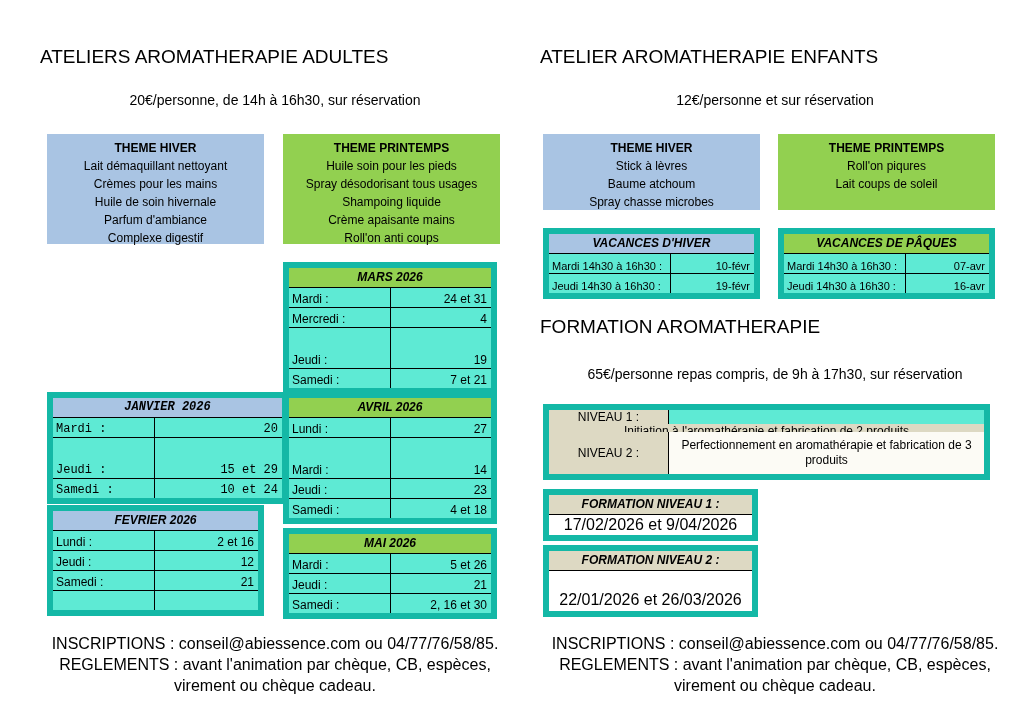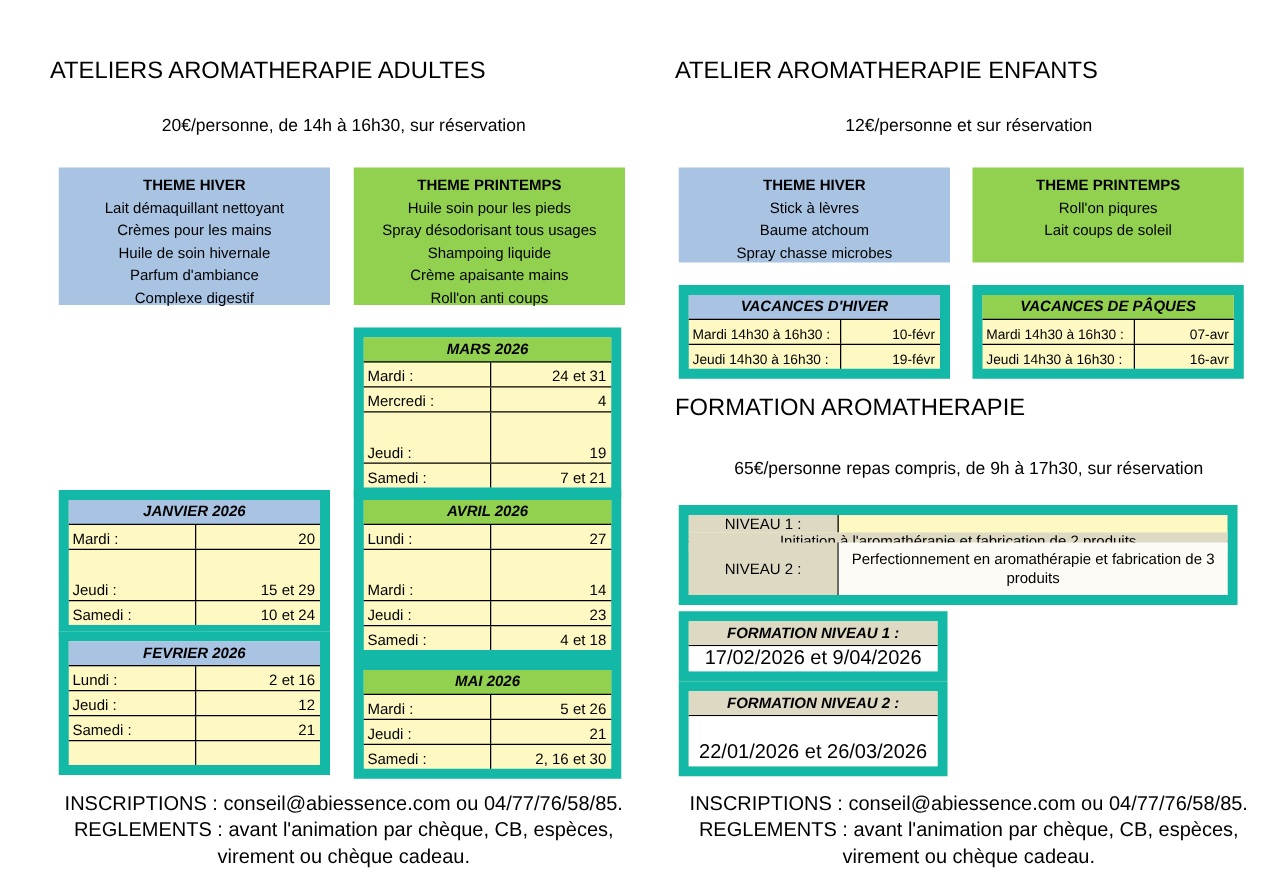--- a/index.html
+++ b/index.html
@@ -6,21 +6,21 @@
   .page{position:relative;width:1024px;height:709px;background:#ffffff;
         font-family:"Liberation Sans",sans-serif;color:#000;overflow:hidden;}
   .abs{position:absolute;}
   .big-title{font-weight:normal;font-size:19px;text-align:left;}
   .subtitle{font-size:14px;text-align:center;}
   .theme-box{font-size:12px;text-align:center;line-height:18px;padding-top:5px;box-sizing:border-box;}
   .box-title{font-weight:bold;}
   .blue{background:#a9c4e3;}
   .green{background:#92d050;}
   .tan{background:#ddd9c3;}
-  .dtable{border:8px solid #14b8a6;background:#fef9c3;box-sizing:border-box;}
+  .dtable{border:6px solid #14b8a6;background:#5eead4;box-sizing:border-box;}
   .dt-header{border-bottom:1px solid #000;font-weight:bold;font-style:italic;font-size:12px;
              text-align:center;height:19px;line-height:19px;}
   .dt-row{display:flex;border-bottom:1px solid #000;font-size:12px;height:19px;}
   .dt-row.rtall{height:40px;}
   .dt-row:last-child{border-bottom:none;}
   .dt-label{width:102px;border-right:1px solid #000;display:flex;align-items:flex-end;
             padding:1px 3px;box-sizing:border-box;}
   .dt-value{flex:1;display:flex;align-items:flex-end;justify-content:flex-end;
             padding:1px 4px;box-sizing:border-box;}
   .vac .dt-label{width:122px;font-size:11px;}
@@ -73,21 +73,21 @@
     <div class="dt-row rtall">
       <div class="dt-label">Jeudi :</div>
       <div class="dt-value">19</div>
     </div>
     <div class="dt-row">
       <div class="dt-label">Samedi :</div>
       <div class="dt-value">7 et 21</div>
     </div>
   </div>
 
-  <div class="abs dtable" style="left:47px;top:392px;width:217px;">
+  <div class="abs dtable" style="left:47px;top:392px;width:241px;font-family:Liberation Mono, monospace;">
     <div class="dt-header blue">JANVIER 2026</div>
     <div class="dt-row">
       <div class="dt-label">Mardi :</div>
       <div class="dt-value">20</div>
     </div>
     <div class="dt-row rtall">
       <div class="dt-label">Jeudi :</div>
       <div class="dt-value">15 et 29</div>
     </div>
     <div class="dt-row">

